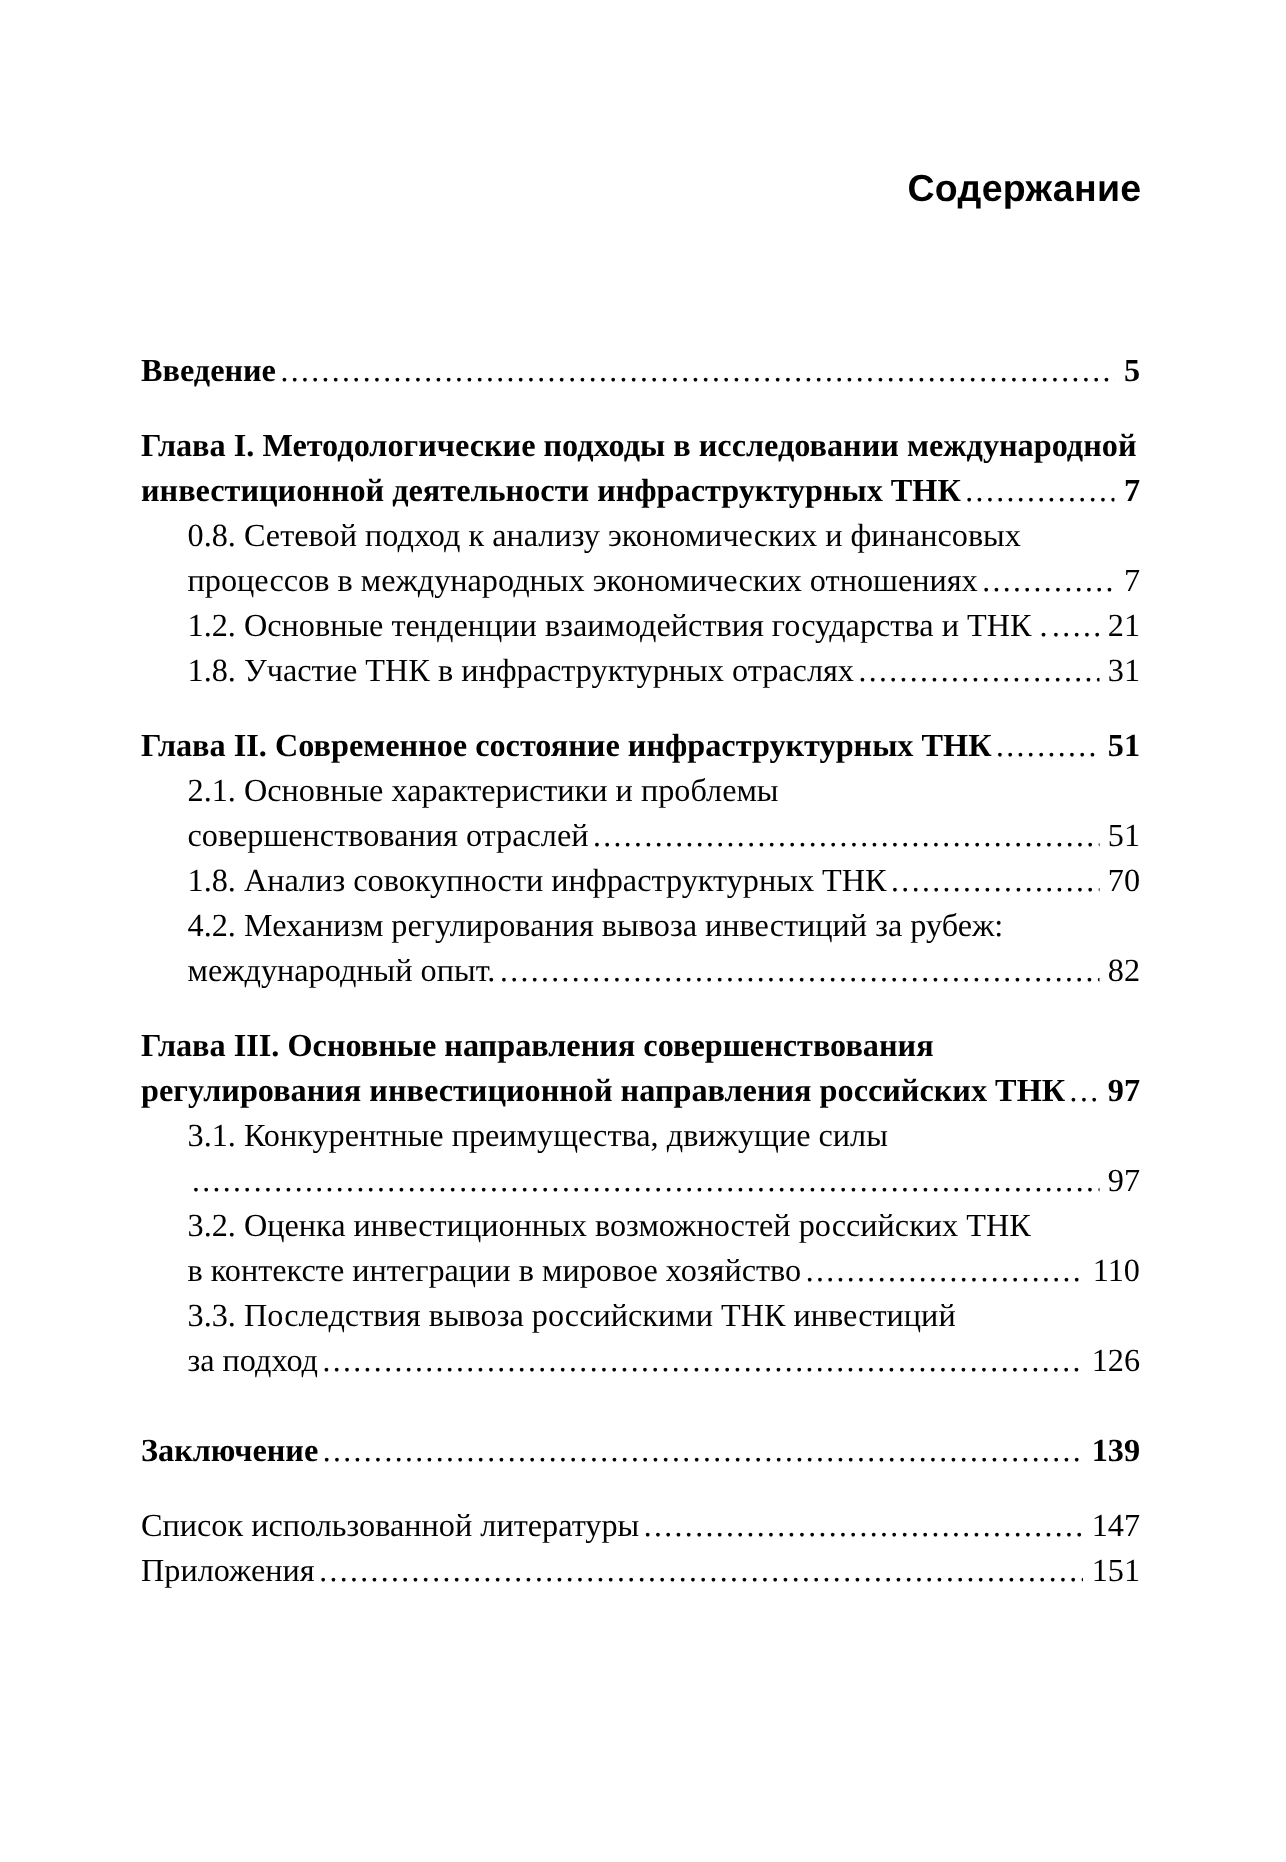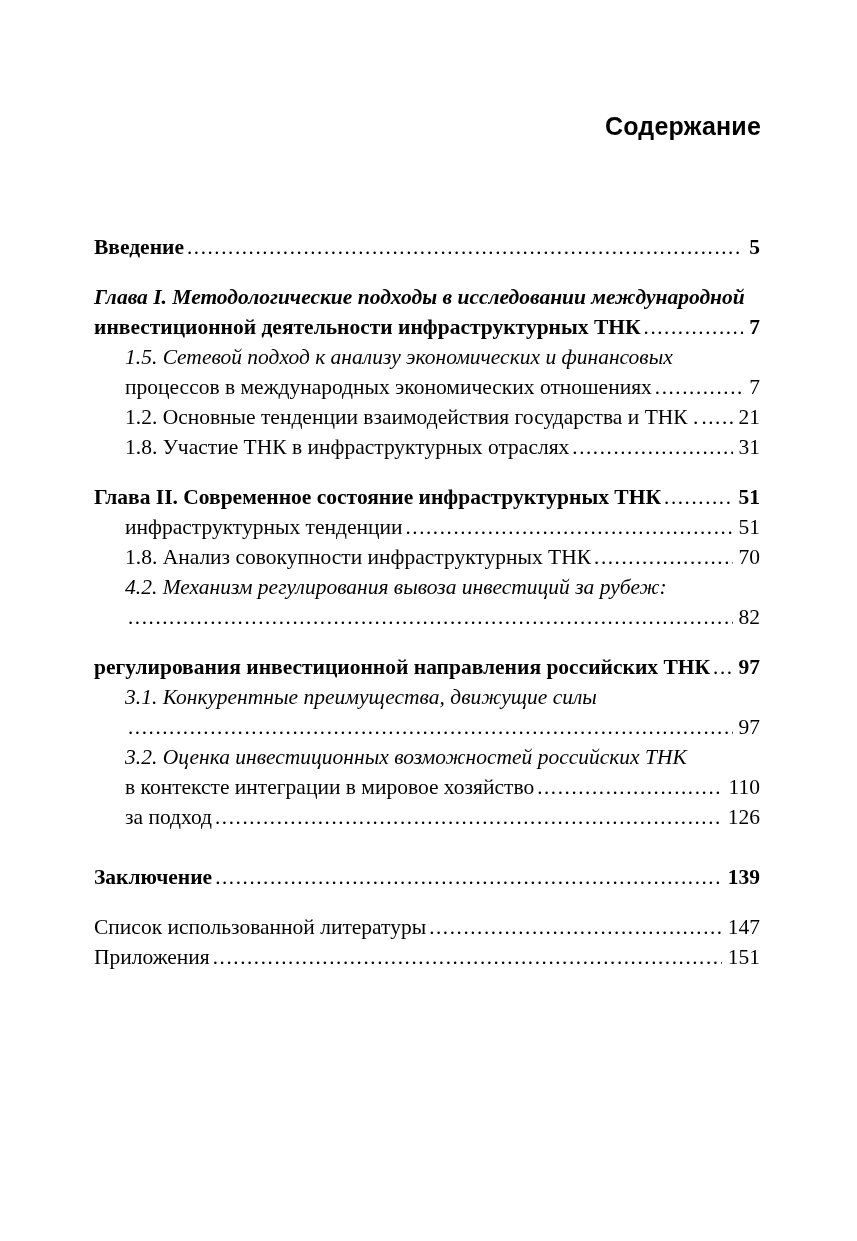--- a/index.html
+++ b/index.html
@@ -55,21 +55,20 @@
   .entry .pg {
     flex: 0 0 auto;
     padding-left: 4px;
     text-align: right;
   }
   
   .wrapline {
     font-size: 21.5px;
     line-height: 30px;
     white-space: nowrap;
-    font-style: italic;
   }
   .bold .txt, .bold .pg, .bold.wrapline {
     font-weight: bold;
   }
   .lvl1 {
     margin-left: 0;
   }
   .lvl2 {
     margin-left: 31px;
   }
@@ -94,21 +93,21 @@
     <div class="gap-m"></div>
 
     <div class="wrapline bold">Глава I. Методологические подходы в исследовании международной</div>
     <div class="entry bold lvl1">
       <span class="txt">инвестиционной деятельности инфраструктурных ТНК</span>
       <span class="leader">....................................................................................................................................................................................</span>
       <span class="pg">7</span>
     </div>
 
     <div class="lvl2">
-      <div class="wrapline">1.5. Сетевой подход к анализу экономических и финансовых</div>
+      <div class="wrapline">0.8. Сетевой подход к анализу экономических и финансовых</div>
       <div class="entry">
         <span class="txt">процессов в международных экономических отношениях</span>
         <span class="leader">....................................................................................................................................................................................</span>
         <span class="pg">7</span>
       </div>
       <div class="entry">
         <span class="txt">1.2. Основные тенденции взаимодействия государства и ТНК .</span>
         <span class="leader">....................................................................................................................................................................................</span>
         <span class="pg">21</span>
       </div>
@@ -121,57 +120,61 @@
 
     <div class="gap-m"></div>
 
     <div class="entry bold lvl1">
       <span class="txt">Глава II. Современное состояние инфраструктурных ТНК</span>
       <span class="leader">....................................................................................................................................................................................</span>
       <span class="pg">51</span>
     </div>
 
     <div class="lvl2">
-      <div class="entry">
-        <span class="txt">инфраструктурных тенденции</span>
+      <div class="wrapline">2.1. Основные характеристики и проблемы</div>
+      <div class="entry">
+        <span class="txt">совершенствования отраслей</span>
         <span class="leader">....................................................................................................................................................................................</span>
         <span class="pg">51</span>
       </div>
       <div class="entry">
         <span class="txt">1.8. Анализ совокупности инфраструктурных ТНК</span>
         <span class="leader">....................................................................................................................................................................................</span>
         <span class="pg">70</span>
       </div>
       <div class="wrapline">4.2. Механизм регулирования вывоза инвестиций за рубеж:</div>
       <div class="entry">
+        <span class="txt">международный опыт.</span>
         <span class="leader">....................................................................................................................................................................................</span>
         <span class="pg">82</span>
       </div>
     </div>
 
     <div class="gap-m"></div>
 
+    <div class="wrapline bold">Глава III. Основные направления совершенствования</div>
     <div class="entry bold lvl1">
       <span class="txt">регулирования инвестиционной направления российских ТНК</span>
       <span class="leader">....................................................................................................................................................................................</span>
       <span class="pg">97</span>
     </div>
 
     <div class="lvl2">
       <div class="wrapline">3.1. Конкурентные преимущества, движущие силы</div>
       <div class="entry">
         <span class="leader">....................................................................................................................................................................................</span>
         <span class="pg">97</span>
       </div>
       <div class="wrapline">3.2. Оценка инвестиционных возможностей российских ТНК</div>
       <div class="entry">
         <span class="txt">в контексте интеграции в мировое хозяйство</span>
         <span class="leader">....................................................................................................................................................................................</span>
         <span class="pg">110</span>
       </div>
+      <div class="wrapline">3.3. Последствия вывоза российскими ТНК инвестиций</div>
       <div class="entry">
         <span class="txt">за подход</span>
         <span class="leader">....................................................................................................................................................................................</span>
         <span class="pg">126</span>
       </div>
     </div>
 
     <div class="gap-xl"></div>
 
     <div class="entry bold lvl1">

